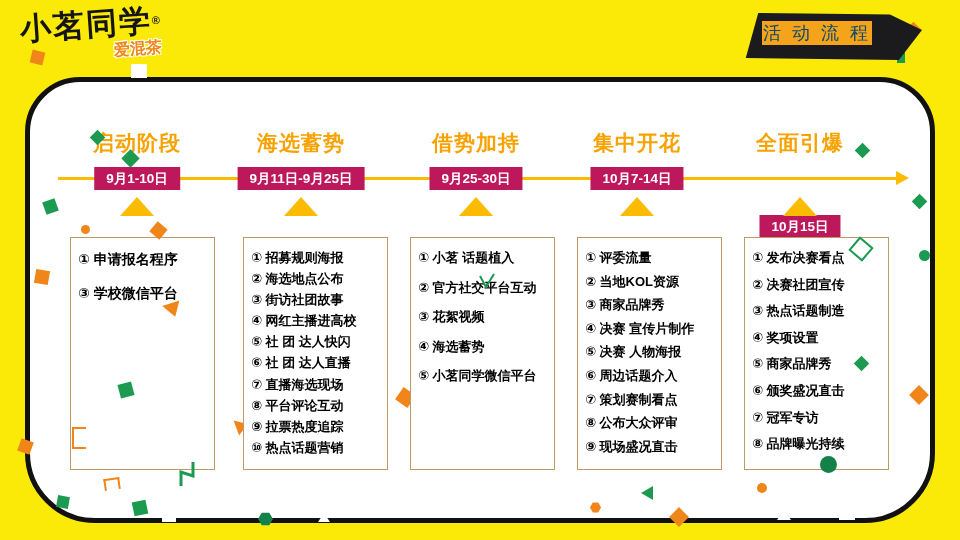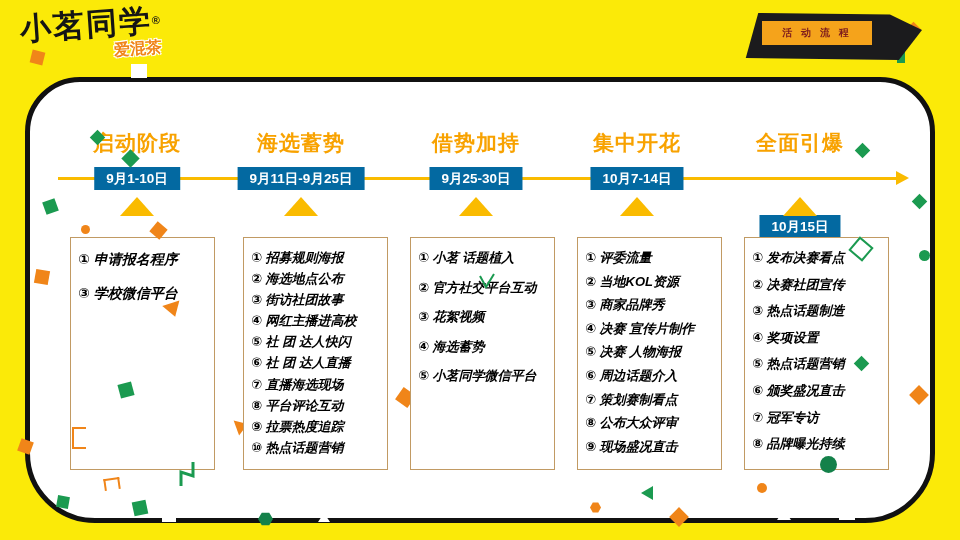--- a/index.html
+++ b/index.html
@@ -11,34 +11,34 @@
   .logo{position:absolute;left:20px;top:4px;transform:rotate(-4deg);z-index:8;}
   .logo-main{font-size:31px;font-weight:900;color:#151515;letter-spacing:2px;}
   .logo-tm{font-size:11px;font-weight:700;color:#151515;vertical-align:super;}
   .logo-sub{position:absolute;left:92px;top:38px;font-size:16px;font-weight:900;color:#F08519;
             text-shadow:-1px -1px 0 #fff,1px -1px 0 #fff,-1px 1px 0 #fff,1px 1px 0 #fff;white-space:nowrap;}
   
   .banner{position:absolute;left:744px;top:13px;width:178px;height:47px;background:#1b1b1d;
           clip-path:polygon(8% 0%,82% 3%,100% 36%,87% 100%,1% 96%);z-index:8;}
   .banner-inner{position:absolute;left:18px;top:8px;width:110px;height:24px;background:#F5A31B;
           display:flex;align-items:center;justify-content:center;}
-  .banner-inner span{color:#7f1d1d;font-weight:700;font-size:10px;letter-spacing:3px;white-space:nowrap;}
+  .banner-inner span{color:#0c4a6e;font-weight:400;font-size:18px;letter-spacing:3px;white-space:nowrap;}
   
   .tl-line{position:absolute;left:58px;top:177px;width:840px;height:3px;background:#FABB00;z-index:3;}
   .tl-arrow{position:absolute;left:896px;top:171px;width:0;height:0;border-left:13px solid #FABB00;
             border-top:7px solid transparent;border-bottom:7px solid transparent;z-index:3;}
   .phase-title{position:absolute;top:129px;transform:translateX(-50%);font-size:21px;font-weight:900;
             color:#F8A200;letter-spacing:1px;white-space:nowrap;z-index:4;}
-  .date-badge{position:absolute;top:167px;transform:translateX(-50%);background:#0369a1;color:#ffffff;
+  .date-badge{position:absolute;top:167px;transform:translateX(-50%);background:#be185d;color:#ffffff;
             font-weight:800;font-size:13.5px;line-height:23px;padding:0 12px;white-space:nowrap;z-index:4;}
   .tri-up{position:absolute;top:197px;transform:translateX(-50%);width:0;height:0;z-index:4;
             border-left:17px solid transparent;border-right:17px solid transparent;border-bottom:19px solid #FABB00;}
   
   .box{position:absolute;top:237px;width:145px;height:233px;box-sizing:border-box;background:#fff;
-       border:1px solid #C19A63;padding:12px 7px;z-index:4;font-style:italic;}
+       border:1px solid #C19A63;padding:12px 7px;z-index:4;}
   .item{color:#000;font-weight:700;font-size:13px;line-height:1.2;}
   .b1 .item{font-size:14px;line-height:1.3;margin-bottom:16px;}
   .b2 .item{margin-bottom:5.5px;}
   .b3 .item{margin-bottom:14px;}
   .b4 .item{margin-bottom:8px;}
   .b5 .item{margin-bottom:11px;}
   
   .cf{position:absolute;z-index:6;}
   .hex{clip-path:polygon(25% 5%,75% 5%,100% 50%,75% 95%,25% 95%,0% 50%);}
 </style>
@@ -122,21 +122,21 @@
     <div class="item">⑦ 策划赛制看点</div>
     <div class="item">⑧ 公布大众评审</div>
     <div class="item">⑨ 现场盛况直击</div>
   </div>
 
   <div class="box b5" style="left:744px;">
     <div class="item">① 发布决赛看点</div>
     <div class="item">② 决赛社团宣传</div>
     <div class="item">③ 热点话题制造</div>
     <div class="item">④ 奖项设置</div>
-    <div class="item">⑤ 热点话题营销</div>
+    <div class="item">⑤ 商家品牌秀</div>
     <div class="item">⑥ 颁奖盛况直击</div>
     <div class="item">⑦ 冠军专访</div>
     <div class="item">⑧ 品牌曝光持续</div>
   </div>
 
   <div class="cf" style="left:92px;top:132px;width:11px;height:11px;background:#1B9A50;transform:rotate(45deg);"></div>
   <div class="cf" style="left:124px;top:152px;width:13px;height:13px;background:#1B9A50;transform:rotate(45deg);"></div>
   <div class="cf" style="left:44px;top:200px;width:13px;height:13px;background:#1B9A50;transform:rotate(-20deg);"></div>
   <div class="cf" style="left:81px;top:225px;width:9px;height:9px;background:#F08519;border-radius:50%;"></div>
   <div class="cf" style="left:152px;top:224px;width:13px;height:13px;background:#F08519;transform:rotate(40deg);"></div>

